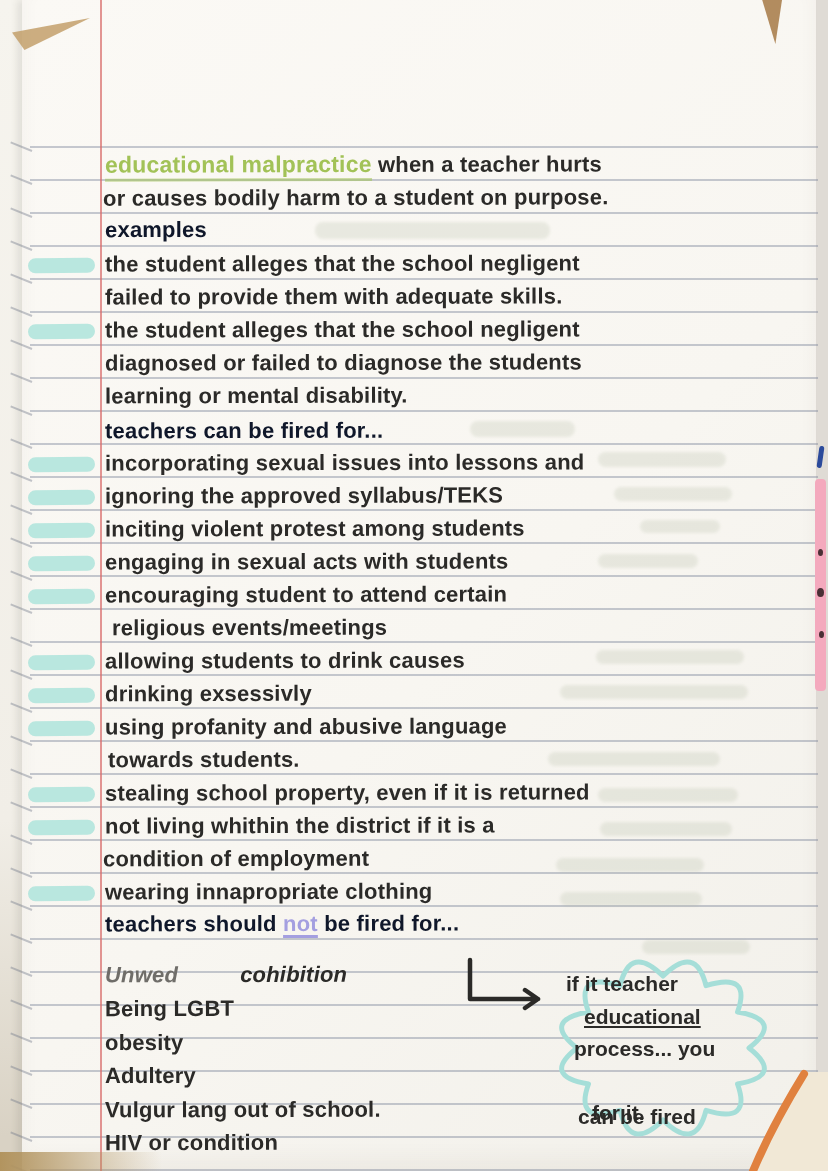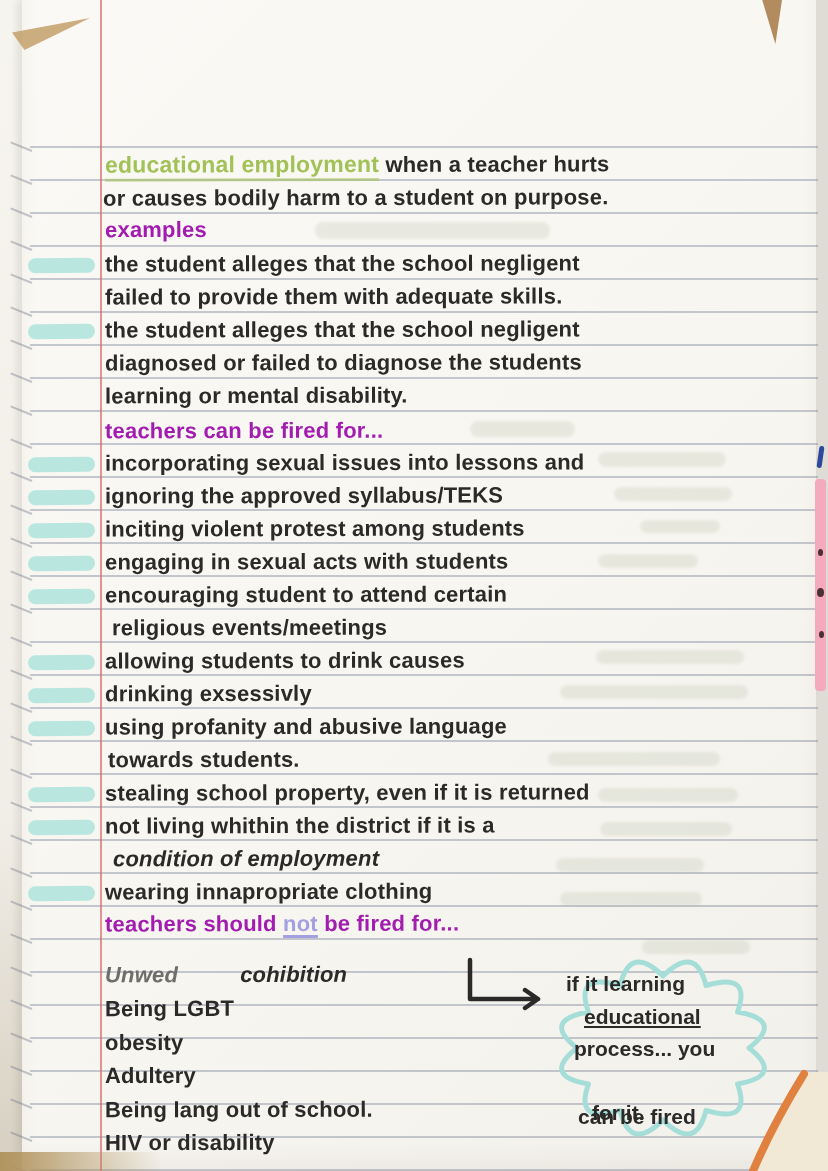--- a/index.html
+++ b/index.html
@@ -19,21 +19,21 @@
   .rule::before{content:"";position:absolute;left:-21px;top:4px;width:23px;height:2px;
     background:rgba(110,118,134,.40);transform:rotate(22deg);transform-origin:right center;}
   .highlight-mark{position:absolute;left:28px;width:67px;height:15px;border-radius:8px;
     background:#b5e6dd;opacity:.95;transform:rotate(-.6deg);}
   .note-line{position:absolute;white-space:pre;font-weight:bold;font-size:22px;
     line-height:1.15;letter-spacing:.2px;transform:rotate(-.15deg);}
   .seg-ink{color:#2b2a28;}
   .seg-gray{color:#6f6d69;}
   .seg-green{color:#a2c257;border-bottom:3px solid rgba(162,194,87,.55);
     padding-bottom:1px;font-size:23px;}
-  .seg-purple{color:#a21caf;}
+  .seg-purple{color:#0f172a;}
   .seg-purple_underline{color:#a49fe0;text-decoration:underline;
     text-decoration-thickness:3px;text-underline-offset:4px;}
   .bubble-line{position:absolute;white-space:pre;font-weight:bold;font-size:21px;
     color:#2b2a28;line-height:1;}
   .smudge{position:absolute;background:#a6b096;opacity:.20;border-radius:8px;
     filter:blur(1.6px);}
   .overlay{position:absolute;left:0;top:0;width:828px;height:1171px;pointer-events:none;}
   .pink-strip{position:absolute;left:815px;top:479px;width:11px;height:212px;
     background:#f4a9bd;border-radius:4px;}
   .blue-nick{position:absolute;left:818px;top:446px;width:5px;height:22px;
@@ -112,61 +112,61 @@
       <div class="smudge" style="left: 596px; top: 650px; width: 148px; height: 14px;"></div>
       <div class="smudge" style="left: 560px; top: 685px; width: 188px; height: 14px;"></div>
       <div class="smudge" style="left: 548px; top: 752px; width: 172px; height: 14px;"></div>
       <div class="smudge" style="left: 598px; top: 788px; width: 140px; height: 14px;"></div>
       <div class="smudge" style="left: 600px; top: 822px; width: 132px; height: 14px;"></div>
       <div class="smudge" style="left: 556px; top: 858px; width: 148px; height: 14px;"></div>
       <div class="smudge" style="left: 560px; top: 892px; width: 142px; height: 14px;"></div>
       <div class="smudge" style="left: 642px; top: 940px; width: 108px; height: 14px;"></div>
     </div>
   <div id="lines">
-      <div class="note-line" style="left: 105px; top: 151px;"><span class="seg-green">educational employment</span><span class="seg-ink"> when a teacher hurts</span></div>
+      <div class="note-line" style="left: 105px; top: 151px;"><span class="seg-green">educational malpractice</span><span class="seg-ink"> when a teacher hurts</span></div>
       <div class="note-line" style="left: 103px; top: 185px;"><span class="seg-ink">or causes bodily harm to a student on purpose.</span></div>
       <div class="note-line" style="left: 105px; top: 217px;"><span class="seg-purple">examples</span></div>
       <div class="note-line" style="left: 105px; top: 251px;"><span class="seg-ink">the student alleges that the school negligent</span></div>
       <div class="note-line" style="left: 105px; top: 284px;"><span class="seg-ink">failed to provide them with adequate skills.</span></div>
       <div class="note-line" style="left: 105px; top: 317px;"><span class="seg-ink">the student alleges that the school negligent</span></div>
       <div class="note-line" style="left: 105px; top: 350px;"><span class="seg-ink">diagnosed or failed to diagnose the students</span></div>
       <div class="note-line" style="left: 105px; top: 383px;"><span class="seg-ink">learning or mental disability.</span></div>
       <div class="note-line" style="left: 105px; top: 418px;"><span class="seg-purple">teachers can be fired for...</span></div>
       <div class="note-line" style="left: 105px; top: 450px;"><span class="seg-ink">incorporating sexual issues into lessons and</span></div>
       <div class="note-line" style="left: 105px; top: 483px;"><span class="seg-ink">ignoring the approved syllabus/TEKS</span></div>
       <div class="note-line" style="left: 105px; top: 516px;"><span class="seg-ink">inciting violent protest among students</span></div>
       <div class="note-line" style="left: 105px; top: 549px;"><span class="seg-ink">engaging in sexual acts with students</span></div>
       <div class="note-line" style="left: 105px; top: 582px;"><span class="seg-ink">encouraging student to attend certain</span></div>
       <div class="note-line" style="left: 112px; top: 615px;"><span class="seg-ink">religious events/meetings</span></div>
       <div class="note-line" style="left: 105px; top: 648px;"><span class="seg-ink">allowing students to drink causes</span></div>
       <div class="note-line" style="left: 105px; top: 681px;"><span class="seg-ink">drinking exsessivly</span></div>
       <div class="note-line" style="left: 105px; top: 714px;"><span class="seg-ink">using profanity and abusive language</span></div>
       <div class="note-line" style="left: 108px; top: 747px;"><span class="seg-ink">towards students.</span></div>
       <div class="note-line" style="left: 105px; top: 780px;"><span class="seg-ink">stealing school property, even if it is returned</span></div>
       <div class="note-line" style="left: 105px; top: 813px;"><span class="seg-ink">not living whithin the district if it is a</span></div>
-      <div class="note-line" style="left: 113px; top: 846px; font-style: italic;"><span class="seg-ink">condition of employment</span></div>
+      <div class="note-line" style="left: 103px; top: 846px;"><span class="seg-ink">condition of employment</span></div>
       <div class="note-line" style="left: 105px; top: 879px;"><span class="seg-ink">wearing innapropriate clothing</span></div>
       <div class="note-line" style="left: 105px; top: 911px;"><span class="seg-purple">teachers should </span><span class="seg-purple_underline">not</span><span class="seg-purple"> be fired for...</span></div>
       <div class="note-line" style="left: 105px; top: 962px; font-style: italic;"><span class="seg-gray">Unwed</span><span class="seg-ink" style="margin-left: 62px; display: inline-block;">cohibition</span></div>
       <div class="note-line" style="left: 105px; top: 996px;"><span class="seg-ink">Being LGBT</span></div>
       <div class="note-line" style="left: 105px; top: 1030px;"><span class="seg-ink">obesity</span></div>
       <div class="note-line" style="left: 105px; top: 1063px;"><span class="seg-ink">Adultery</span></div>
-      <div class="note-line" style="left: 105px; top: 1097px;"><span class="seg-ink">Being lang out of school.</span></div>
-      <div class="note-line" style="left: 105px; top: 1130px;"><span class="seg-ink">HIV or disability</span></div>
+      <div class="note-line" style="left: 105px; top: 1097px;"><span class="seg-ink">Vulgur lang out of school.</span></div>
+      <div class="note-line" style="left: 105px; top: 1130px;"><span class="seg-ink">HIV or condition</span></div>
     </div>
 
   <svg class="overlay" viewBox="0 0 828 1171" xmlns="http://www.w3.org/2000/svg">
     <path id="cloud-path" fill="none" stroke="#a5ded8" stroke-width="5" stroke-linejoin="round" d="M663.0,976.0 Q695.6,943.7 706.0,985.6 Q752.1,971.6 737.5,1012.0 Q784.7,1020.0 749.0,1048.0 Q784.7,1076.0 737.5,1084.0 Q752.1,1124.4 706.0,1110.4 Q695.6,1152.3 663.0,1120.0 Q630.4,1152.3 620.0,1110.4 Q573.9,1124.4 588.5,1084.0 Q541.3,1076.0 577.0,1048.0 Q541.3,1020.0 588.5,1012.0 Q573.9,971.6 620.0,985.6 Q630.4,943.7 663.0,976.0 Z"></path>
     <path d="M470,960 L470,999 L538,999 M538,999 L525,990 M538,999 L525,1008" fill="none" stroke="#2b2a28" stroke-width="4.5" stroke-linecap="round" stroke-linejoin="round"></path>
     <path d="M802,1072 Q770,1124 750,1171 L828,1171 L828,1072 Z" fill="#f1e8d6"></path>
     <path d="M804,1074 Q772,1126 753,1171" fill="none" stroke="#e0813f" stroke-width="8" stroke-linecap="round"></path>
   </svg>
 
   <div id="bubble">
-      <div class="bubble-line" style="left: 566px; top: 973px;">if it learning</div>
+      <div class="bubble-line" style="left: 566px; top: 973px;">if it teacher</div>
       <div class="bubble-line" style="left: 584px; top: 1006px; text-decoration: underline;">educational</div>
       <div class="bubble-line" style="left: 574px; top: 1038px;">process... you</div>
       <div class="bubble-line" style="left: 578px; top: 1106px;">can be fired</div>
       <div class="bubble-line" style="left: 592px; top: 1102px;">for it.</div>
     </div>
 
   <div class="pink-strip"></div>
   <div class="blue-nick"></div>
   <div class="edge-dot" style="left:818px;top:549px;"></div>
   <div class="edge-dot" style="left:817px;top:588px;width:7px;height:9px;"></div>

